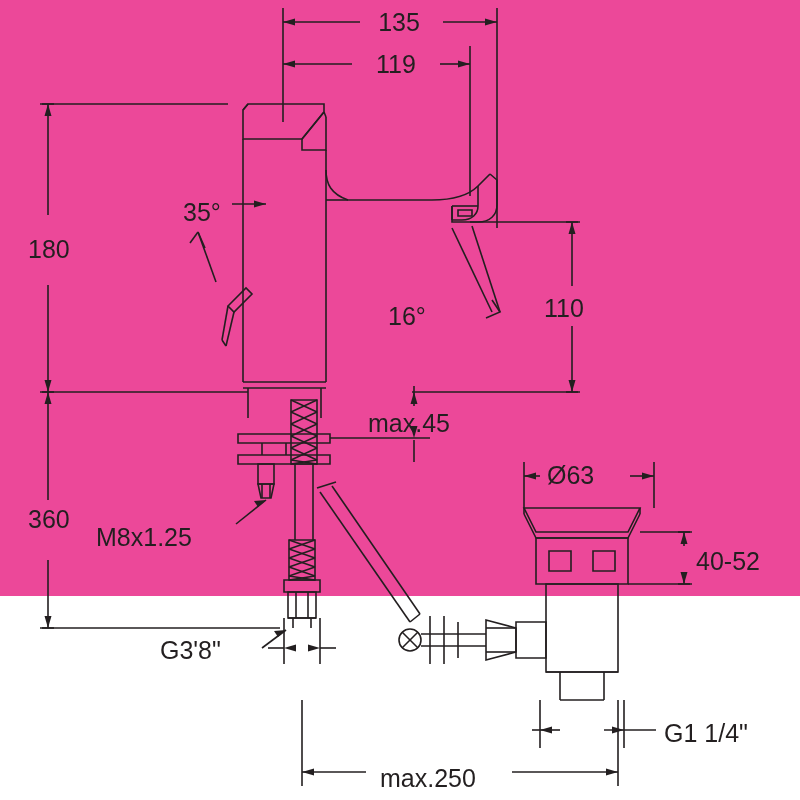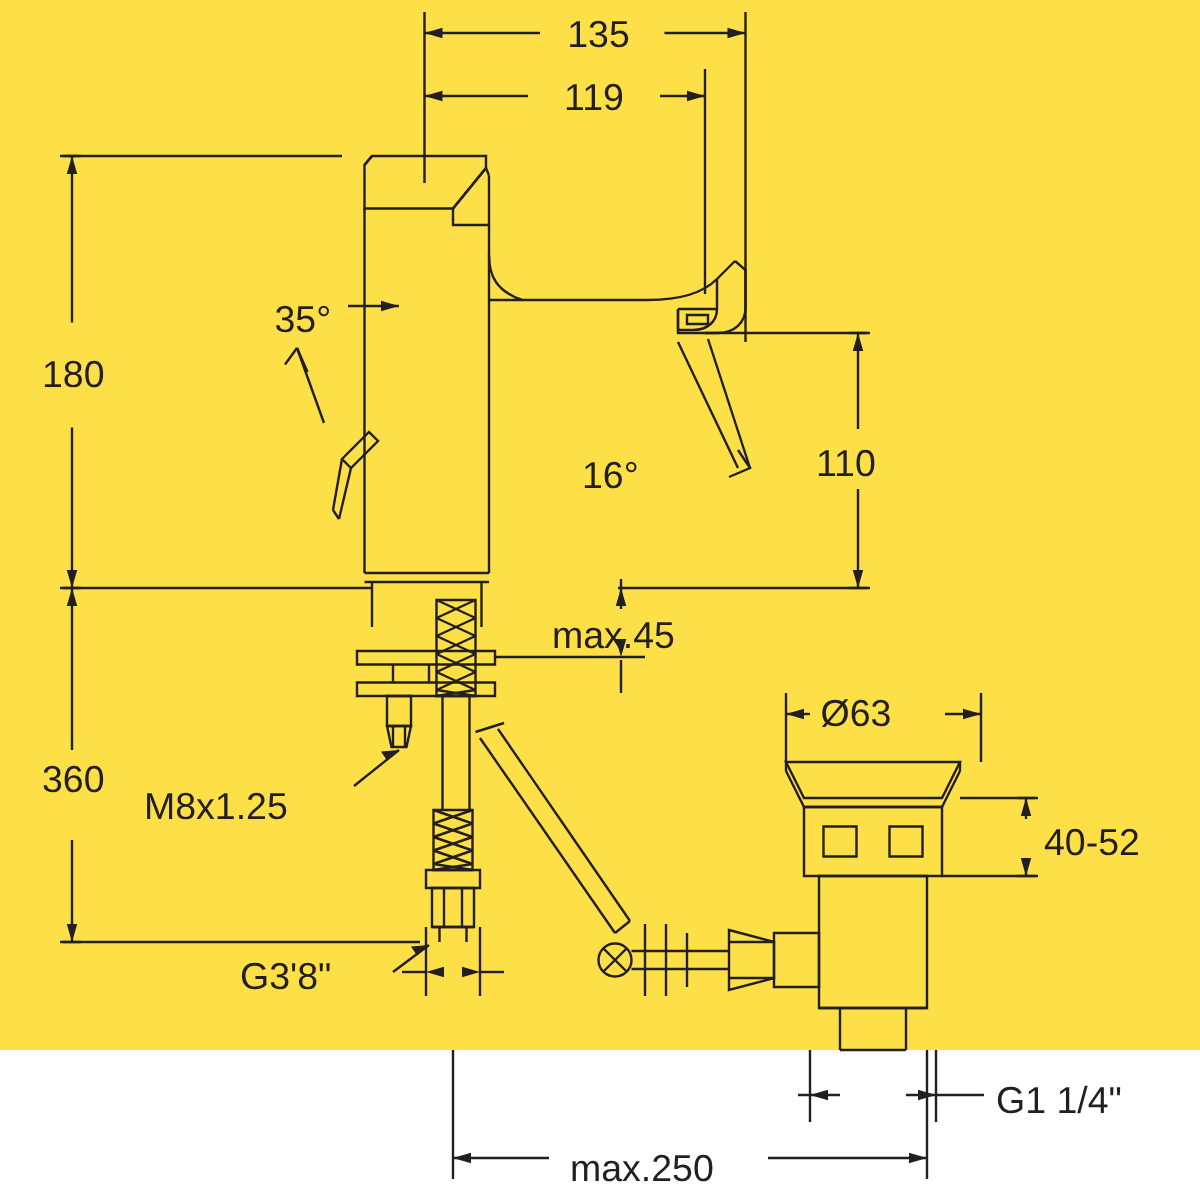--- a/index.html
+++ b/index.html
@@ -10,22 +10,22 @@
   body {
     width: 800px;
     height: 800px;
     font-family: "Liberation Sans", sans-serif;
     color: #231f20;
     overflow: hidden;
   }
   #stage {
     position: relative;
     width: 800px;
-    height: 700px;
-    background: #fde047;
+    height: 596px;
+    background: #ec4899;
   }
   svg#drawing {
     position: absolute;
     left: 0;
     top: 0;
     width: 800px;
     height: 800px;
   }
   .dimtext {
     font-family: "Liberation Sans", sans-serif;

